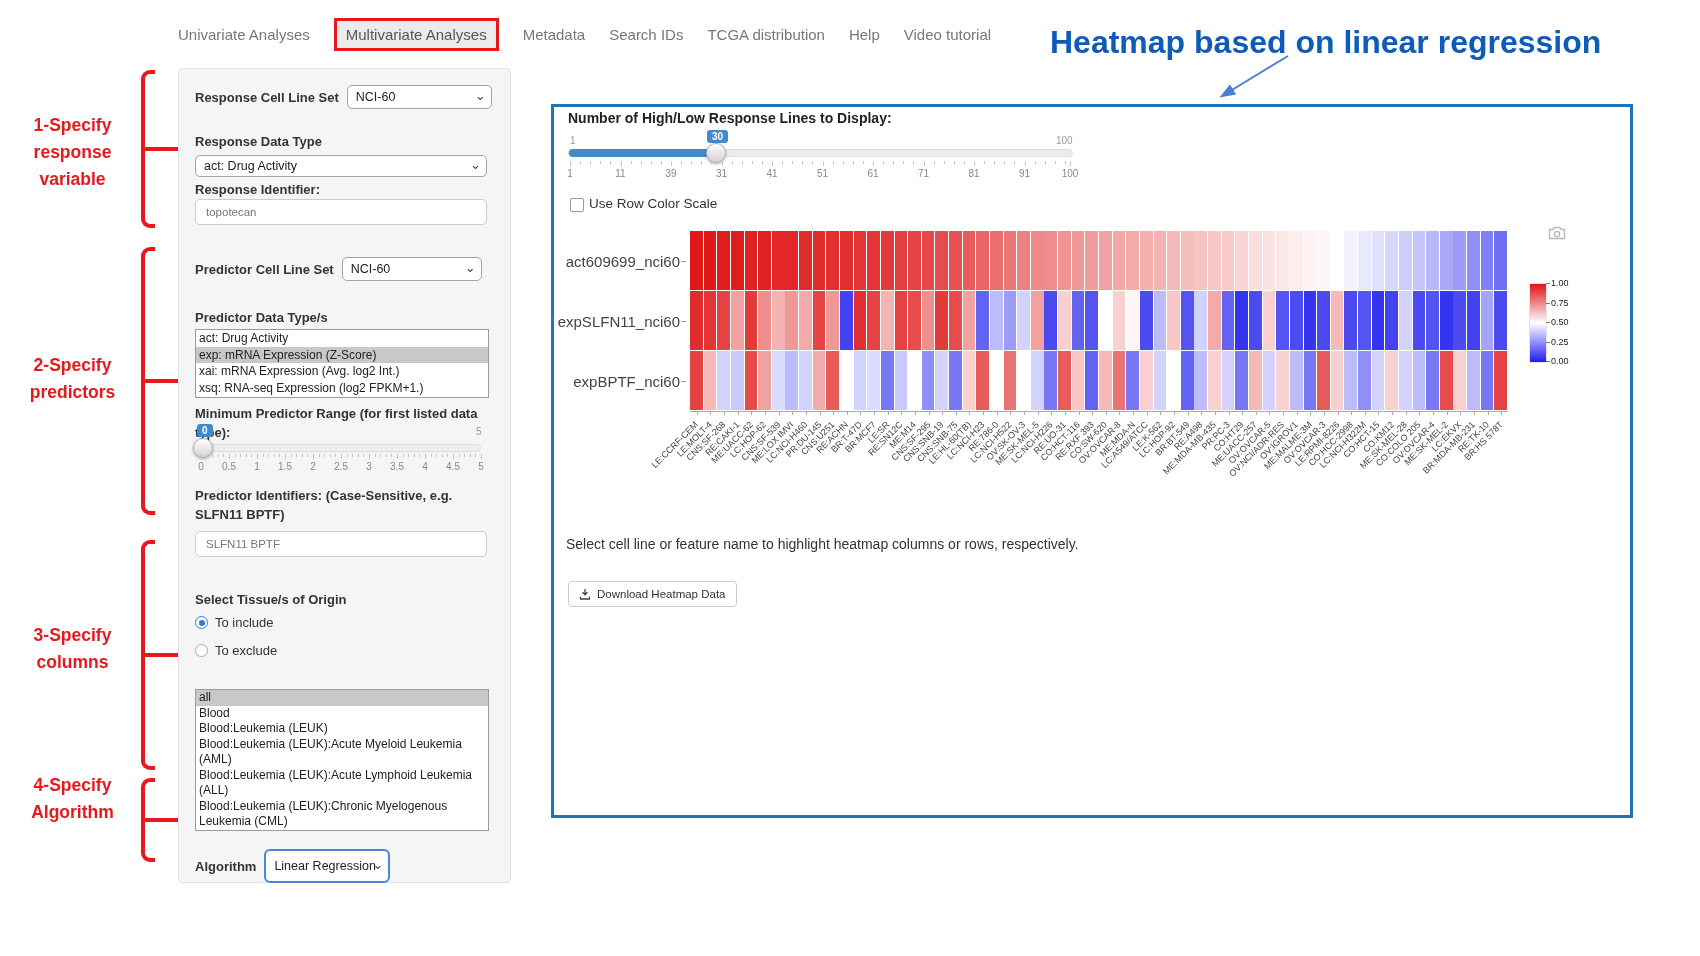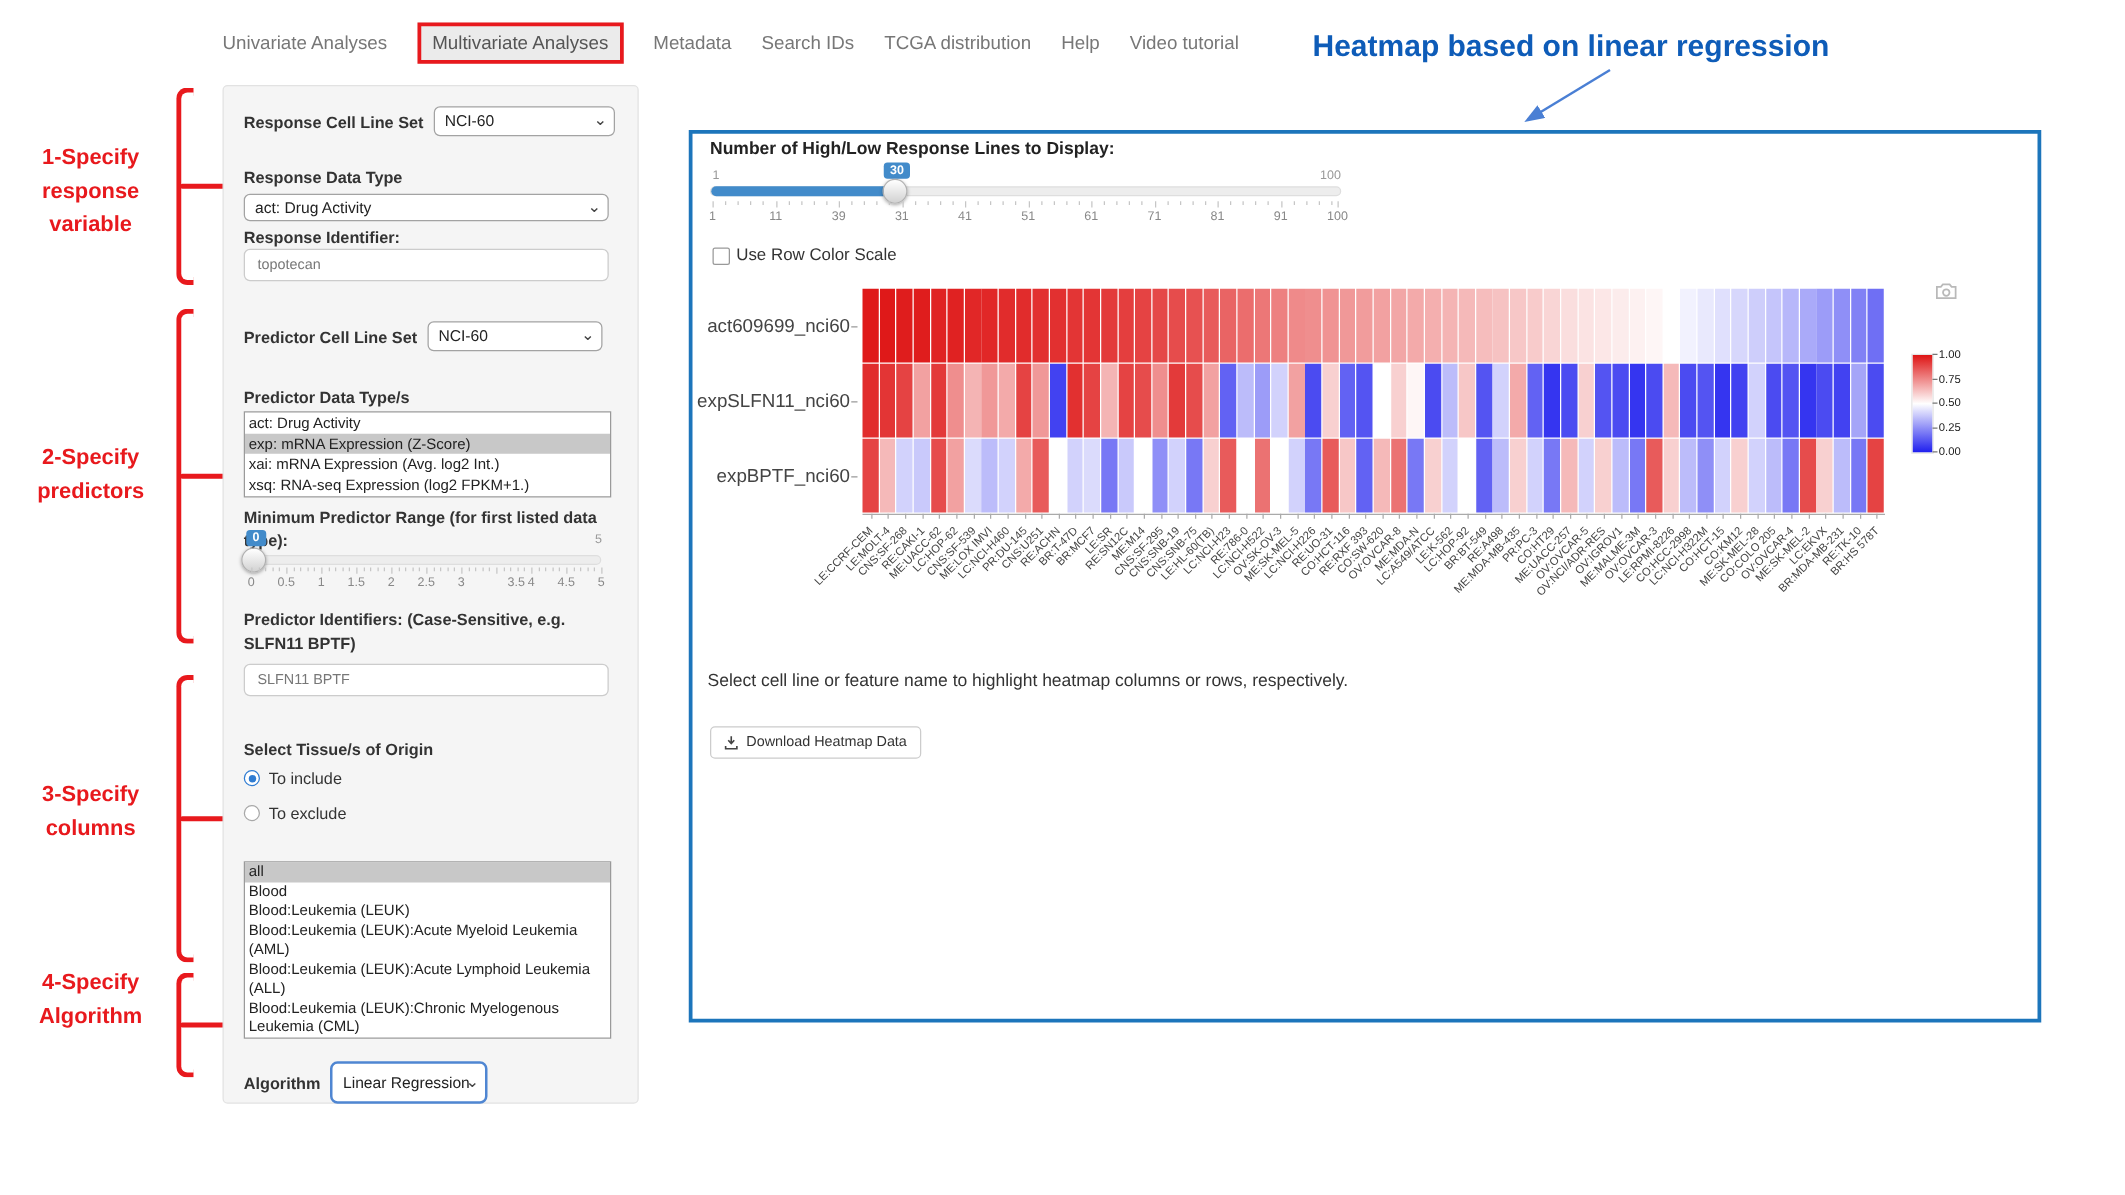--- a/index.html
+++ b/index.html
@@ -6,21 +6,21 @@
   .page{position:relative;width:1700px;height:956px;background:#fff;overflow:hidden;
         font-family:"Liberation Sans",sans-serif;color:#333;}
 
   
   .topnav{position:absolute;left:178px;top:18px;display:flex;align-items:center;gap:24px;
           font-size:15px;color:#777;}
   .navitem{cursor:pointer;white-space:nowrap;}
   .navitem.active{color:#555;background:#ebebeb;border:3px solid #e8191d;padding:5px 9px;}
 
   
-  .anno-heading{position:absolute;left:1050px;top:24px;font-size:24px;font-weight:bold;color:#0e5cb8;}
+  .anno-heading{position:absolute;left:1050px;top:24px;font-size:32px;font-weight:bold;color:#0e5cb8;}
   .anno-arrow{position:absolute;left:1206px;top:52px;}
 
   
   .step-label{position:absolute;left:10px;width:125px;text-align:center;color:#e8191d;
               font-size:17.5px;font-weight:bold;line-height:1.55;}
   .bracket{position:absolute;left:141px;width:14px;box-sizing:border-box;
            border-left:4px solid #e8191d;border-top:4px solid #e8191d;border-bottom:4px solid #e8191d;
            border-radius:9px 0 0 9px;}
   .bracket .nub{position:absolute;left:-1px;top:50%;margin-top:-2px;width:38px;height:4px;
                 background:#e8191d;border-radius:2px;}
@@ -206,21 +206,21 @@
         <div class="sl-tick-label" style="left: 78px; top: 7px;">1</div>
         <div class="sl-tick" style="left: 106px; top: 0px;"></div>
         <div class="sl-tick-label" style="left: 106px; top: 7px;">1.5</div>
         <div class="sl-tick" style="left: 134px; top: 0px;"></div>
         <div class="sl-tick-label" style="left: 134px; top: 7px;">2</div>
         <div class="sl-tick" style="left: 162px; top: 0px;"></div>
         <div class="sl-tick-label" style="left: 162px; top: 7px;">2.5</div>
         <div class="sl-tick" style="left: 190px; top: 0px;"></div>
         <div class="sl-tick-label" style="left: 190px; top: 7px;">3</div>
         <div class="sl-tick" style="left: 218px; top: 0px;"></div>
-        <div class="sl-tick-label" style="left: 218px; top: 7px; margin-left: 16px;">3.5</div>
+        <div class="sl-tick-label" style="left: 218px; top: 7px;">3.5</div>
         <div class="sl-tick" style="left: 246px; top: 0px;"></div>
         <div class="sl-tick-label" style="left: 246px; top: 7px;">4</div>
         <div class="sl-tick" style="left: 274px; top: 0px;"></div>
         <div class="sl-tick-label" style="left: 274px; top: 7px;">4.5</div>
         <div class="sl-tick" style="left: 302px; top: 0px;"></div>
         <div class="sl-tick-label" style="left: 302px; top: 7px;">5</div>
         <div class="sl-tick minor" style="left: 27.6px; top: 0px;"></div>
         <div class="sl-tick minor" style="left: 33.2px; top: 0px;"></div>
         <div class="sl-tick minor" style="left: 38.8px; top: 0px;"></div>
         <div class="sl-tick minor" style="left: 44.4px; top: 0px;"></div>

